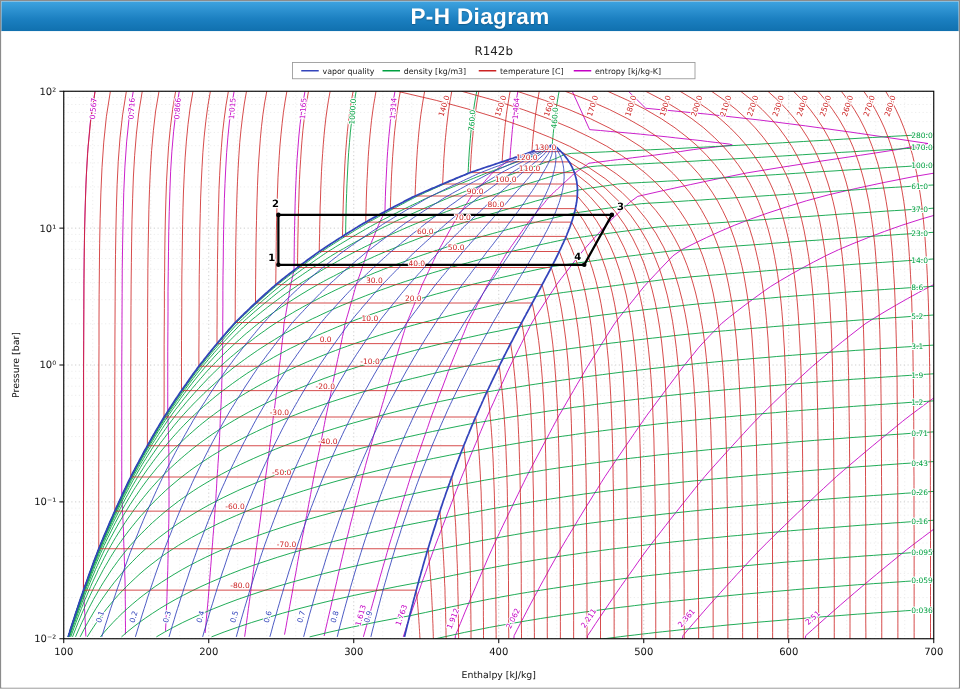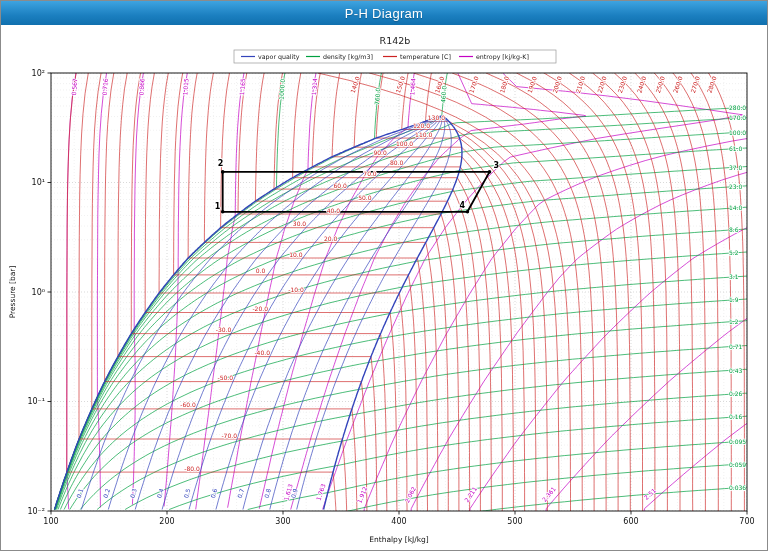--- a/index.html
+++ b/index.html
@@ -1,20 +1,20 @@
 <!DOCTYPE html>
 <html><head>
 <meta charset="utf-8">
 <style>
   html,body{margin:0;padding:0;background:#e8e8e8;}
   .window{width:768px;height:551px;box-sizing:border-box;border:1px solid #8b8b8b;background:#fff;
           font-family:"Liberation Sans",sans-serif;position:relative;overflow:hidden;}
   .titlebar{height:24px;background:linear-gradient(180deg,#3ea3e0 0%,#1b7fc0 60%,#1070ae 100%);
             display:flex;align-items:center;justify-content:center;}
-  .titlebar span{color:#fff;font-weight:normal;font-size:13px;letter-spacing:.3px;
+  .titlebar span{color:#fff;font-weight:bold;font-size:18px;letter-spacing:.3px;
                  text-shadow:0 1px 1px rgba(0,0,0,.25);}
   svg{display:block;background:#fff;}
   .figtitle{font:9.5px "DejaVu Sans",sans-serif;fill:#222;}
   .leg{font:6.3px "DejaVu Sans",sans-serif;fill:#222;}
   .tick{font:8px "DejaVu Sans",sans-serif;fill:#111;}
   .axlbl{font:7.5px "DejaVu Sans",sans-serif;fill:#111;}
   .lbl{font:6px "DejaVu Sans",sans-serif;paint-order:stroke;stroke:#fff;stroke-width:1.6px;stroke-linejoin:round;}
   .cyclbl{font:bold 8px "DejaVu Sans",sans-serif;fill:#000;paint-order:stroke;stroke:#fff;stroke-width:2px;stroke-linejoin:round;}
   .gmaj{stroke:#bfbfbf;stroke-width:.6;stroke-dasharray:1,2;}
   .gmin{stroke:#e3e3e3;stroke-width:.5;stroke-dasharray:1,2;}

